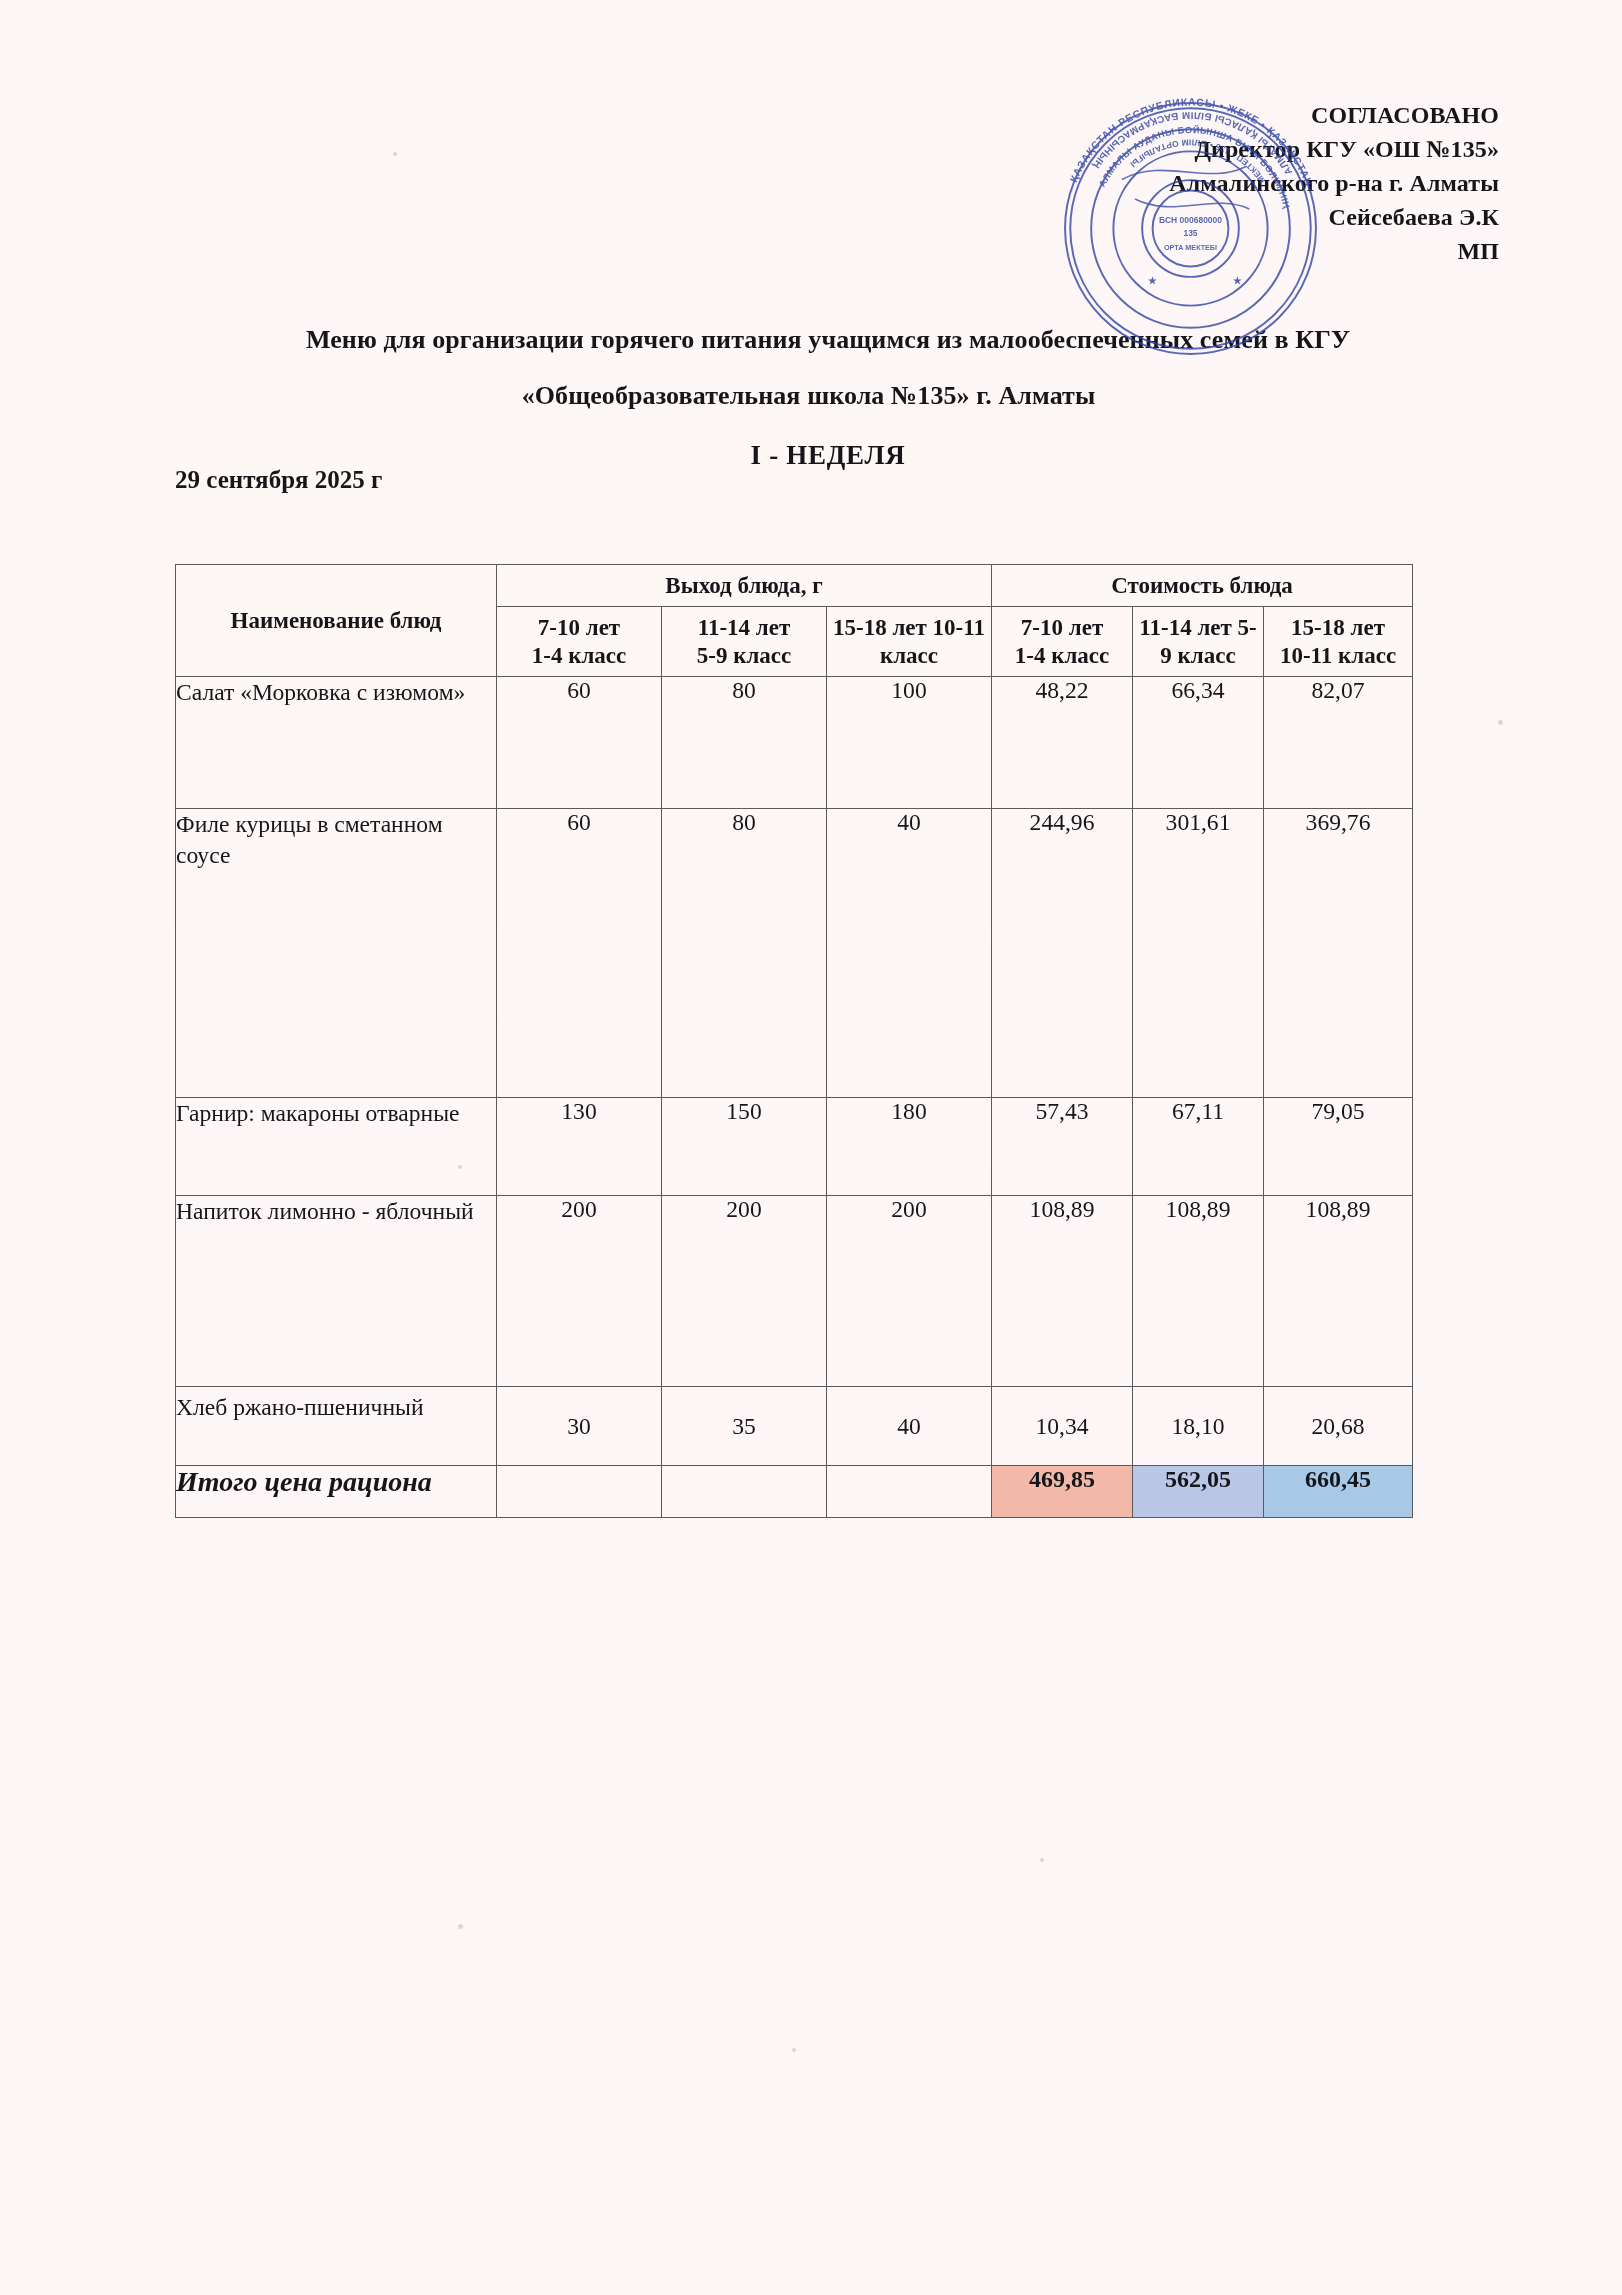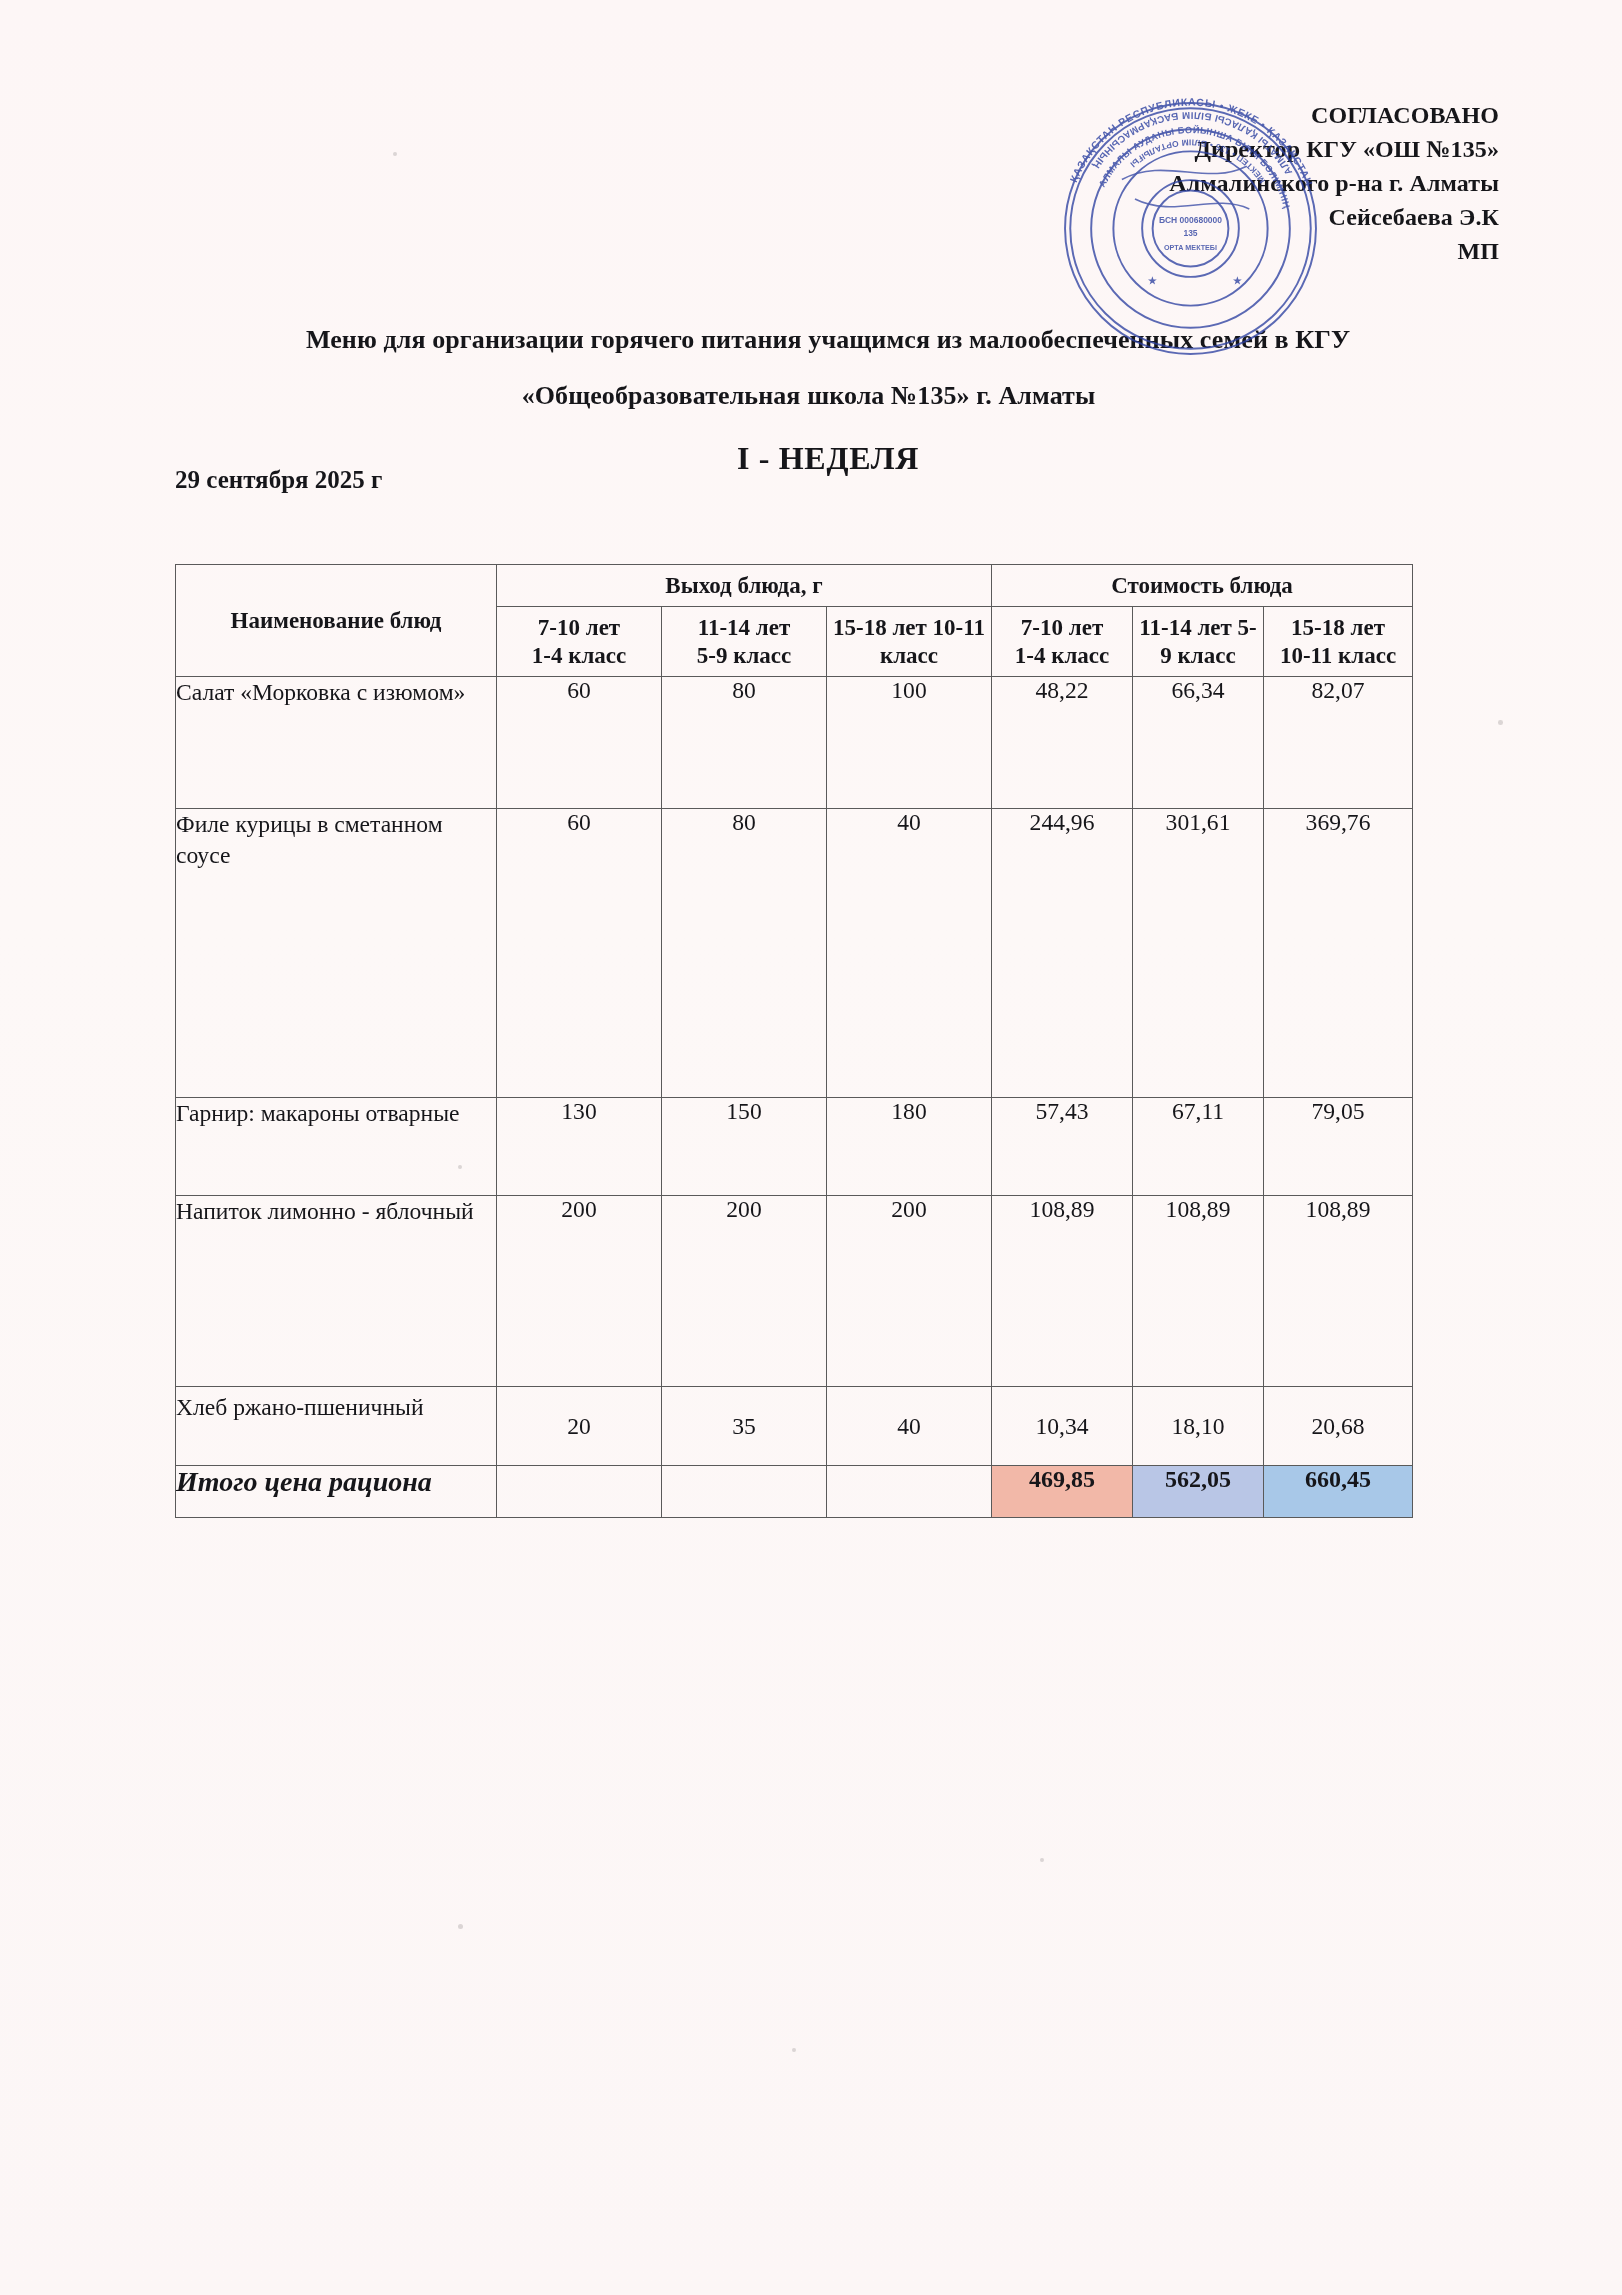--- a/index.html
+++ b/index.html
@@ -66,21 +66,21 @@
     padding-left: 39px;
   }
   .title-line2 {
     font-weight: bold;
     font-size: 26px;
     letter-spacing: 0.1px;
     margin-bottom: 29px;
   }
   .title-week {
     font-weight: bold;
-    font-size: 32px;
+    font-size: 27px;
     letter-spacing: 0.7px;
     padding-left: 39px;
   }
 
   .doc-date {
     position: absolute;
     top: 466px;
     left: 175px;
     font-weight: bold;
     font-size: 25px;
@@ -296,21 +296,21 @@
           <td class="dish">Напиток лимонно - яблочный</td>
           <td class="num">200</td>
           <td class="num">200</td>
           <td class="num">200</td>
           <td class="num">108,89</td>
           <td class="num">108,89</td>
           <td class="num">108,89</td>
         </tr>
         <tr class="r-bread">
           <td class="dish">Хлеб ржано-пшеничный</td>
-          <td class="num">20</td>
+          <td class="num">30</td>
           <td class="num">35</td>
           <td class="num">40</td>
           <td class="num">10,34</td>
           <td class="num">18,10</td>
           <td class="num">20,68</td>
         </tr>
         <tr class="r-total">
           <td class="total-label">Итого цена рациона</td>
           <td class="total-val"></td>
           <td class="total-val"></td>

